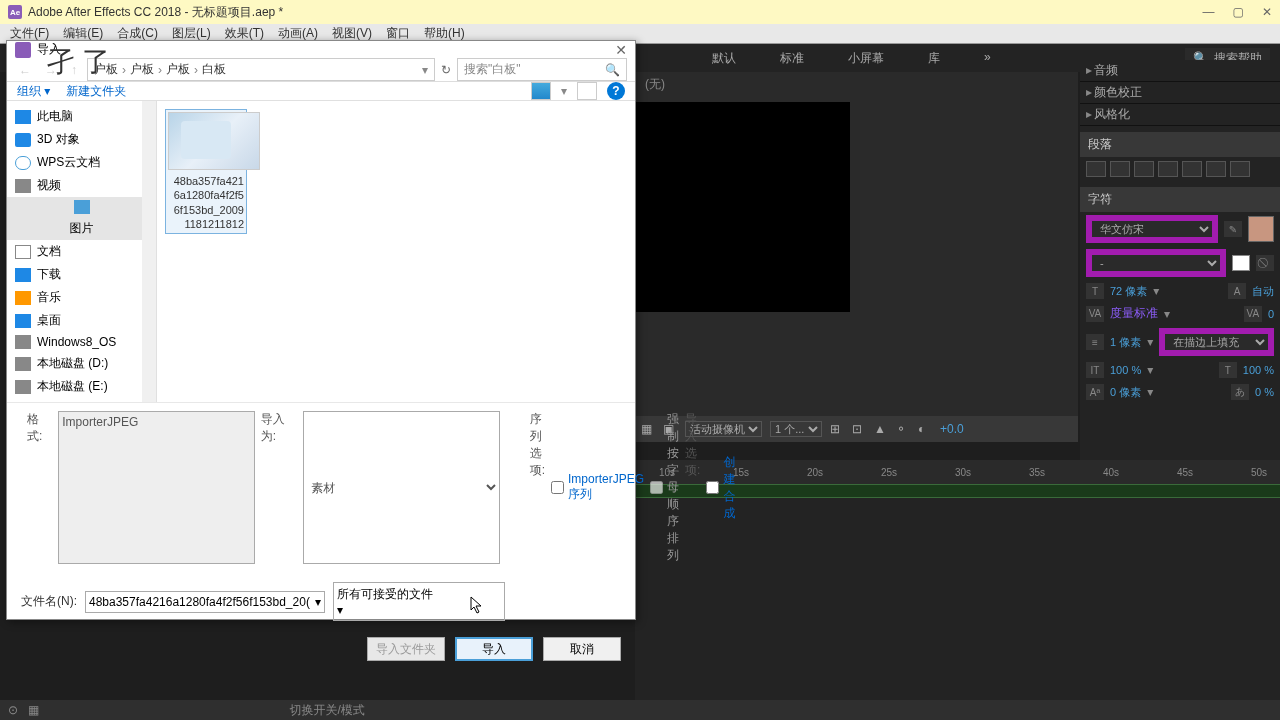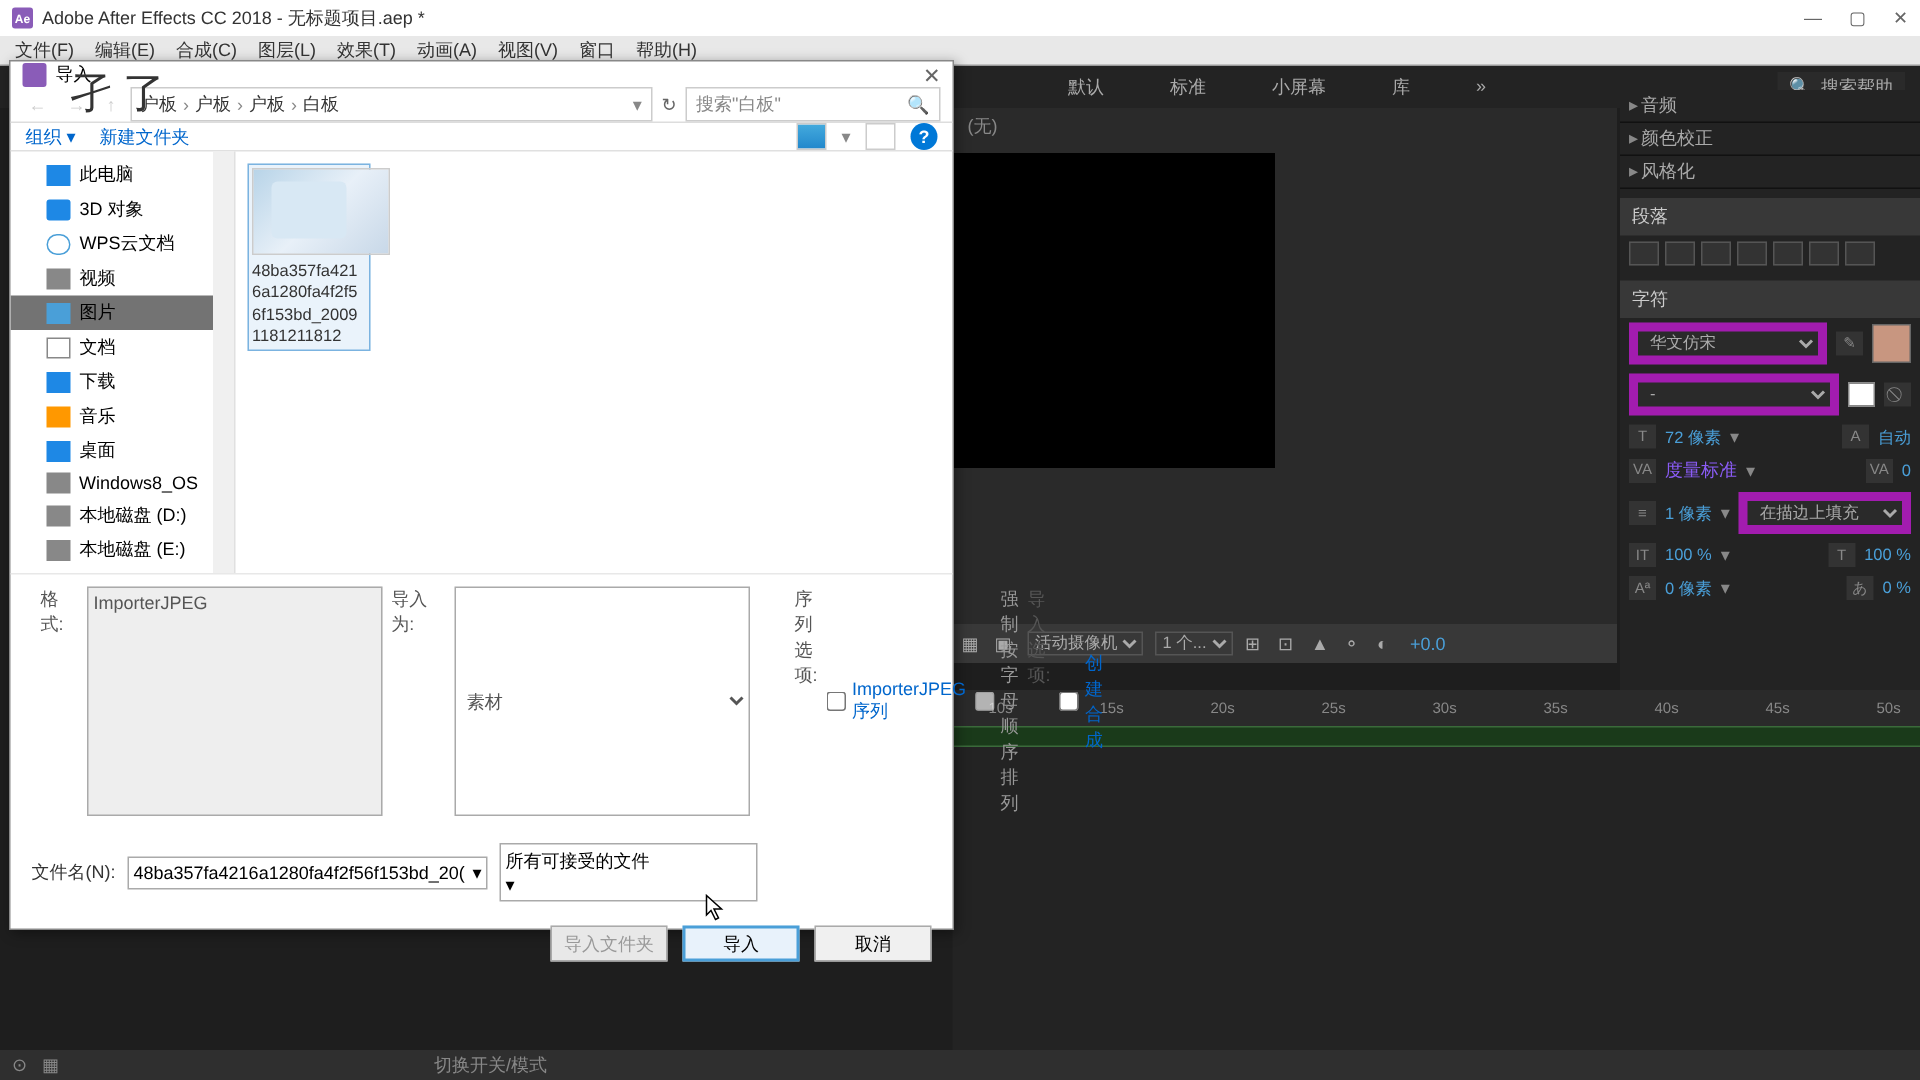--- a/index.html
+++ b/index.html
@@ -1,19 +1,19 @@
 <!DOCTYPE html>
 <html><head>
 <meta charset="utf-8">
 <style>
 * { margin: 0; padding: 0; box-sizing: border-box; font-family: "Microsoft YaHei", sans-serif; font-size: 12px; }
 body { background: #1e1e1e; width: 1280px; height: 720px; overflow: hidden; position: relative; }
 
 
-.titlebar { background: #ffffff; height: 24px; display: flex; align-items: center; padding: 0 8px; color: #333; }
+.titlebar { background: #fef9c3; height: 24px; display: flex; align-items: center; padding: 0 8px; color: #333; }
 .titlebar-icon { width: 14px; height: 14px; background: #8a5cb8; margin-right: 6px; border-radius: 2px; display: inline-flex; align-items: center; justify-content: center; color: white; font-size: 8px; font-weight: bold; }
 .window-controls { margin-left: auto; display: flex; gap: 18px; color: #666; }
 .window-controls span { cursor: pointer; }
 
 
 .menubar { background: #e8e8e8; height: 20px; display: flex; align-items: center; padding: 0 4px; color: #333; gap: 2px; border-bottom: 1px solid #999; }
 .menubar span { padding: 2px 6px; cursor: pointer; }
 
 
 .workspace-row { background: #232323; height: 28px; display: flex; align-items: center; color: #aaa; }
@@ -67,36 +67,36 @@
 
 .dlg-toolbar { height: 32px; display: flex; align-items: center; padding: 0 10px; gap: 16px; border-bottom: 1px solid #e0e0e0; }
 .dlg-tool-link { color: #0066cc; cursor: pointer; }
 .dlg-tool-right { margin-left: auto; display: flex; gap: 10px; align-items: center; }
 .dlg-tool-icon { width: 20px; height: 18px; border: 1px solid #ccc; display: inline-block; }
 .dlg-help { width: 18px; height: 18px; border-radius: 50%; background: #0078d7; color: white; display: inline-flex; align-items: center; justify-content: center; font-weight: bold; }
 
 .dlg-body { flex: 1; display: flex; }
 .dlg-sidebar { width: 150px; border-right: 1px solid #e0e0e0; padding: 4px 0; overflow: hidden; position: relative; }
 .dlg-sidebar-scroll { position: absolute; right: 0; top: 0; width: 14px; height: 100%; background: #f0f0f0; }
-.dlg-sb-item { padding: 3px 24px; display: flex; align-items: center; gap: 6px; cursor: pointer; }
-.dlg-sb-item.sel { background: #737373; }
+.dlg-sb-item { padding: 3px 8px; display: flex; align-items: center; gap: 6px; cursor: pointer; }
+.dlg-sb-item.sel { background: #e5e5e5; flex-direction: column; }
 .dlg-sb-icon { width: 16px; height: 14px; display: inline-block; }
 .ic-pc { background: #1e88e5; }
 .ic-3d { background: #1e88e5; border-radius: 2px; }
 .ic-cloud { background: #fff; border: 1px solid #4a9fd8; border-radius: 8px; }
 .ic-vid { background: #888; }
 .ic-pic { background: #4a9fd8; }
 .ic-doc { background: #fff; border: 1px solid #888; }
 .ic-dl { background: #1e88e5; }
 .ic-mus { background: #ff9800; }
 .ic-desk { background: #1e88e5; }
 .ic-drive { background: #888; }
 
 .dlg-files { flex: 1; padding: 8px; }
-.file-thumb { width: 82px; border: 1px solid #7bb3e0; padding: 2px; background: #eaf3fb; text-align: left; }
+.file-thumb { width: 82px; border: 1px solid #7bb3e0; padding: 2px; background: #eaf3fb; text-align: right; }
 .file-thumb-img { width: 92px; height: 58px; background: linear-gradient(135deg,#b8d4e8 0%,#e8f0f8 50%,#c8d8e8 100%); border: 1px solid #ccc; margin-bottom: 4px; position: relative; }
 .file-thumb-img::after { content:""; position: absolute; left: 12px; top: 8px; width: 50px; height: 38px; background: #d8e8f4; border-radius: 4px; }
 .file-thumb-name { font-size: 11px; word-break: break-all; line-height: 1.3; color: #333; }
 
 .dlg-options { padding: 8px 20px; display: flex; gap: 30px; border-top: 1px solid #e8e8e8; }
 .opt-col { display: flex; gap: 6px; }
 .opt-label { color: #555; }
 .opt-select { width: 212px; padding: 3px; border: 1px solid #aaa; background: #eee; color: #555; }
 .opt-check { display: flex; align-items: center; gap: 4px; }
 .opt-check input { width: 13px; height: 13px; }

